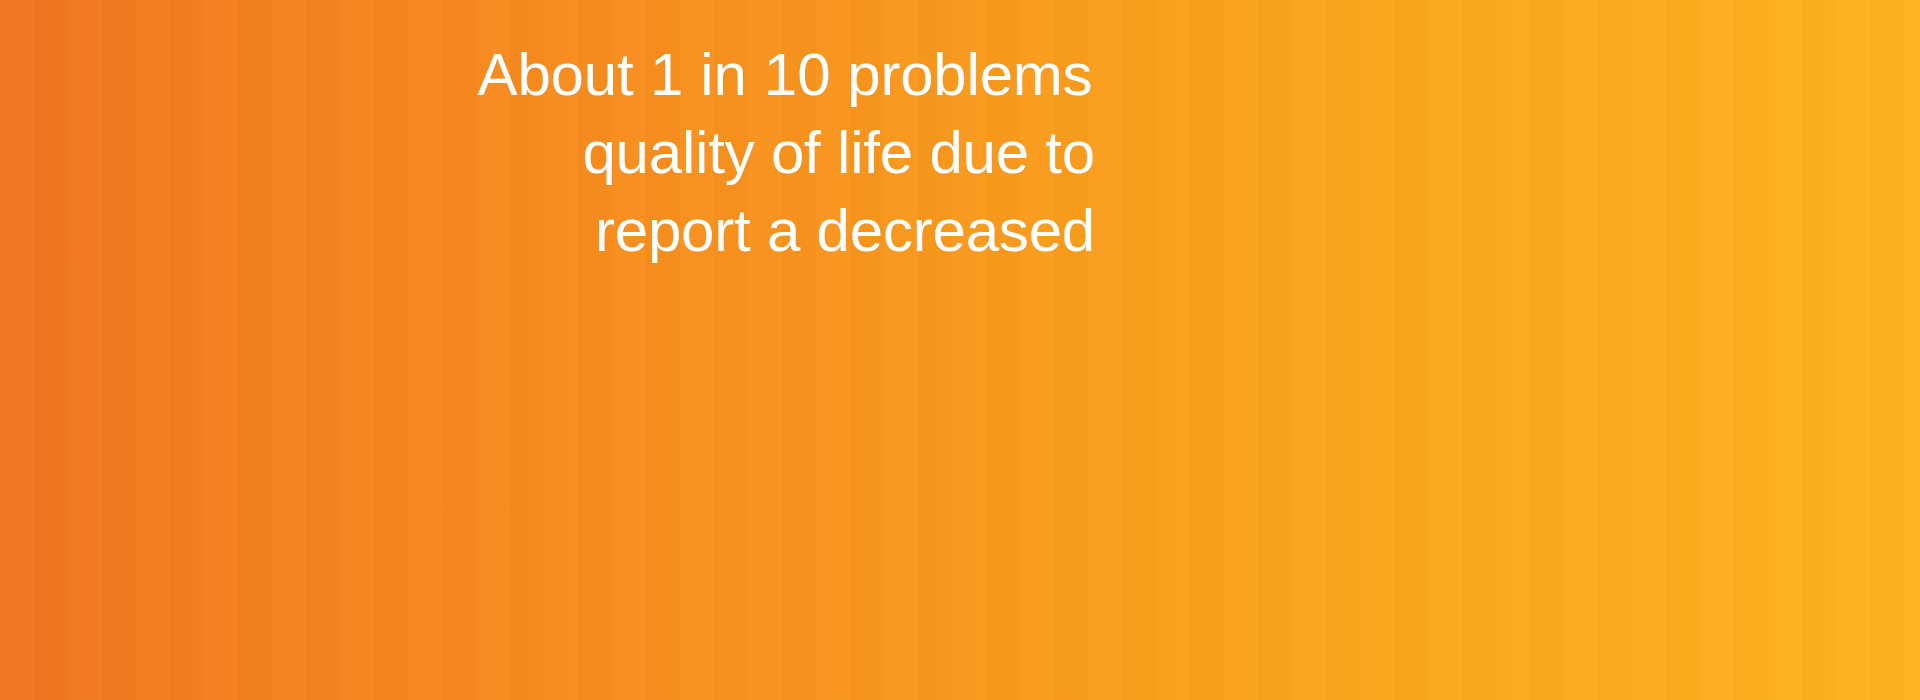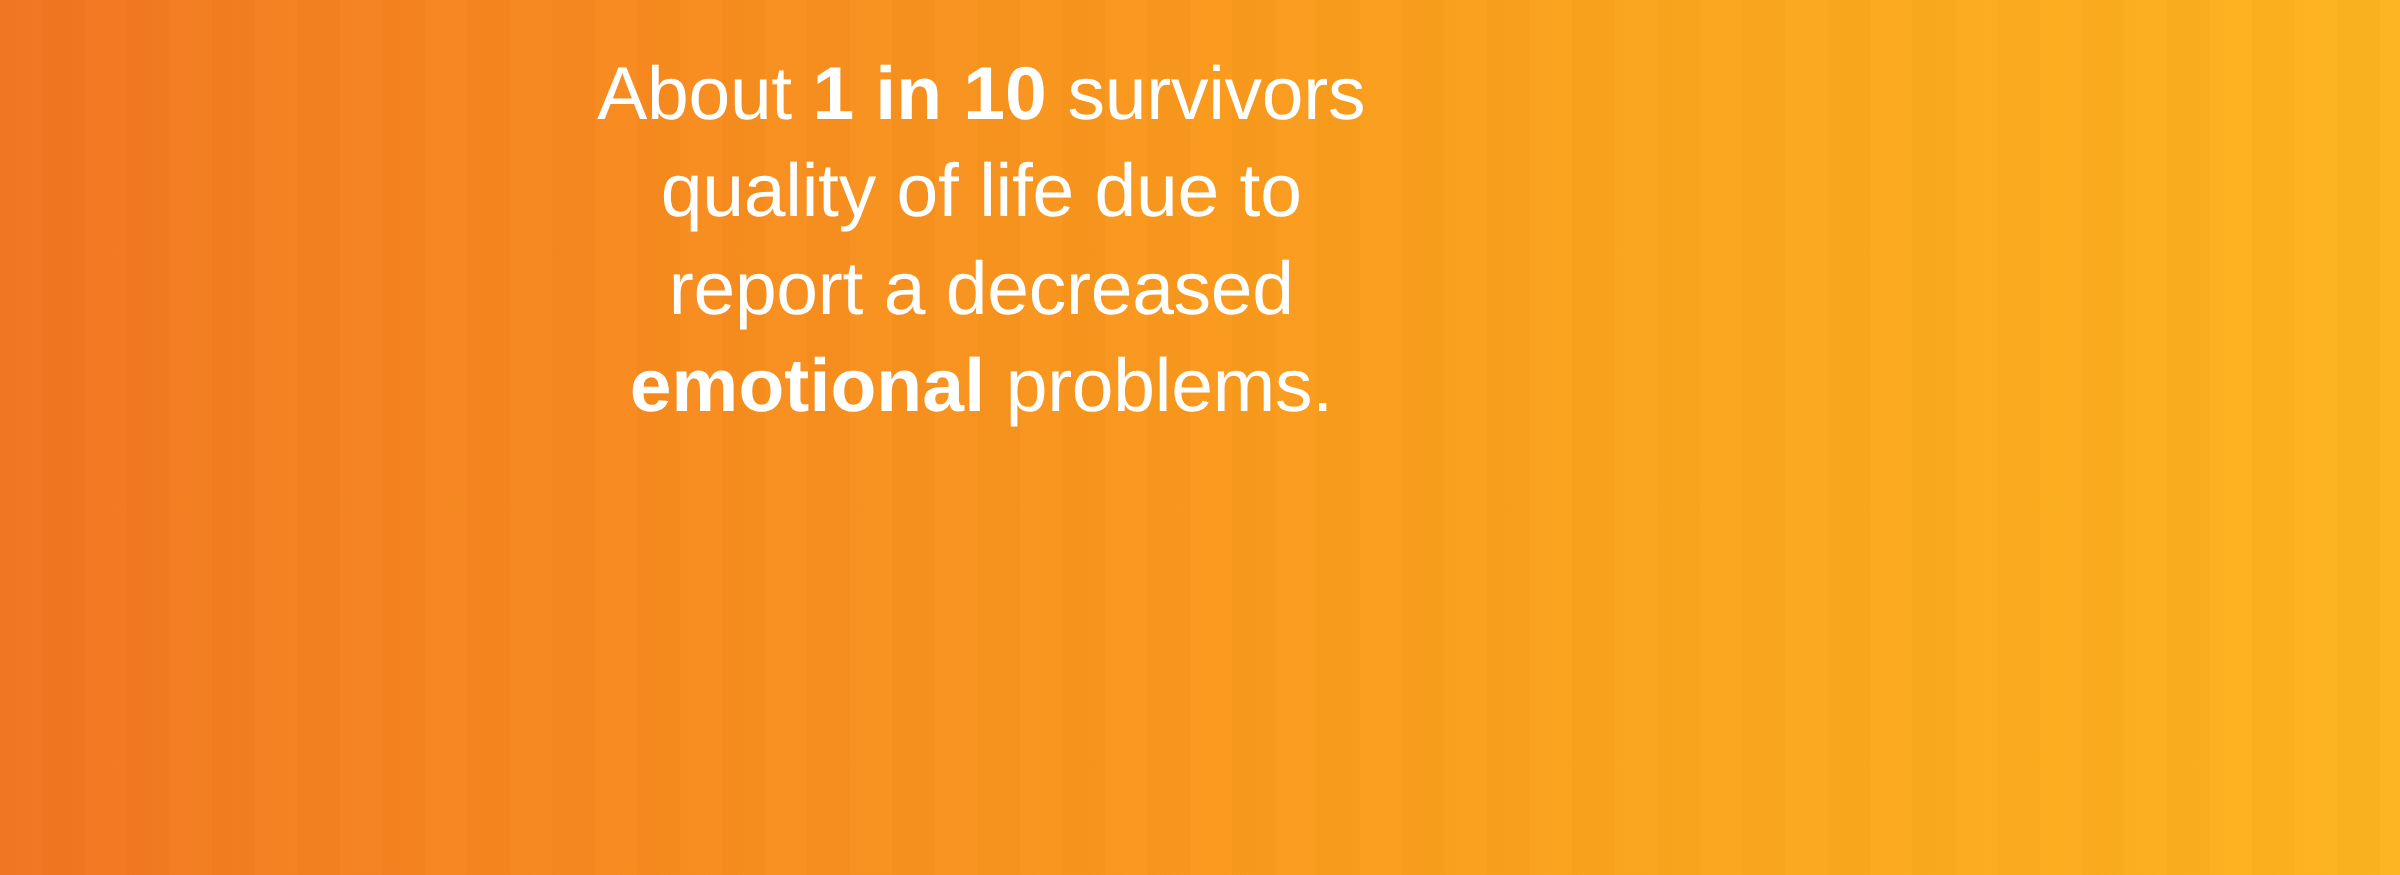--- a/index.html
+++ b/index.html
@@ -80,43 +80,43 @@
     -webkit-font-smoothing: antialiased;
   }
 
   .callout-line {
     display: block;
     white-space: nowrap;
   }
 
   .txt-regular {
     font-weight: 300;
+    text-align: right;
   }
 
   .txt-emphasis {
-    font-weight: 700;
+    font-weight: 400;
     letter-spacing: 0.1px;
     margin-top: 30px;
   }
 </style>
 </head>
 <body>
 
 <div id="stat-banner">
 
   <div class="gradient-base"></div>
   <div class="gradient-bands"></div>
 
   <div class="callout-wrap">
     <div class="callout-text">
 
-      <span class="callout-line"><span class="txt-regular">About </span><span class="txt-emphasis">1 in 10</span><span class="txt-regular"> survivors</span></span>
+      <span class="callout-line"><span class="txt-regular">About </span><span class="txt-emphasis">1 in 10</span><span class="txt-regular"> problems</span></span>
 
       <span class="callout-line txt-regular">quality of life due to</span>
 
       <span class="callout-line txt-regular">report a decreased</span>
 
-      <span class="callout-line"><span class="txt-emphasis">emotional</span><span class="txt-regular"> problems.</span></span>
 
     </div>
   </div>
 
 </div>
 
 </body></html>

